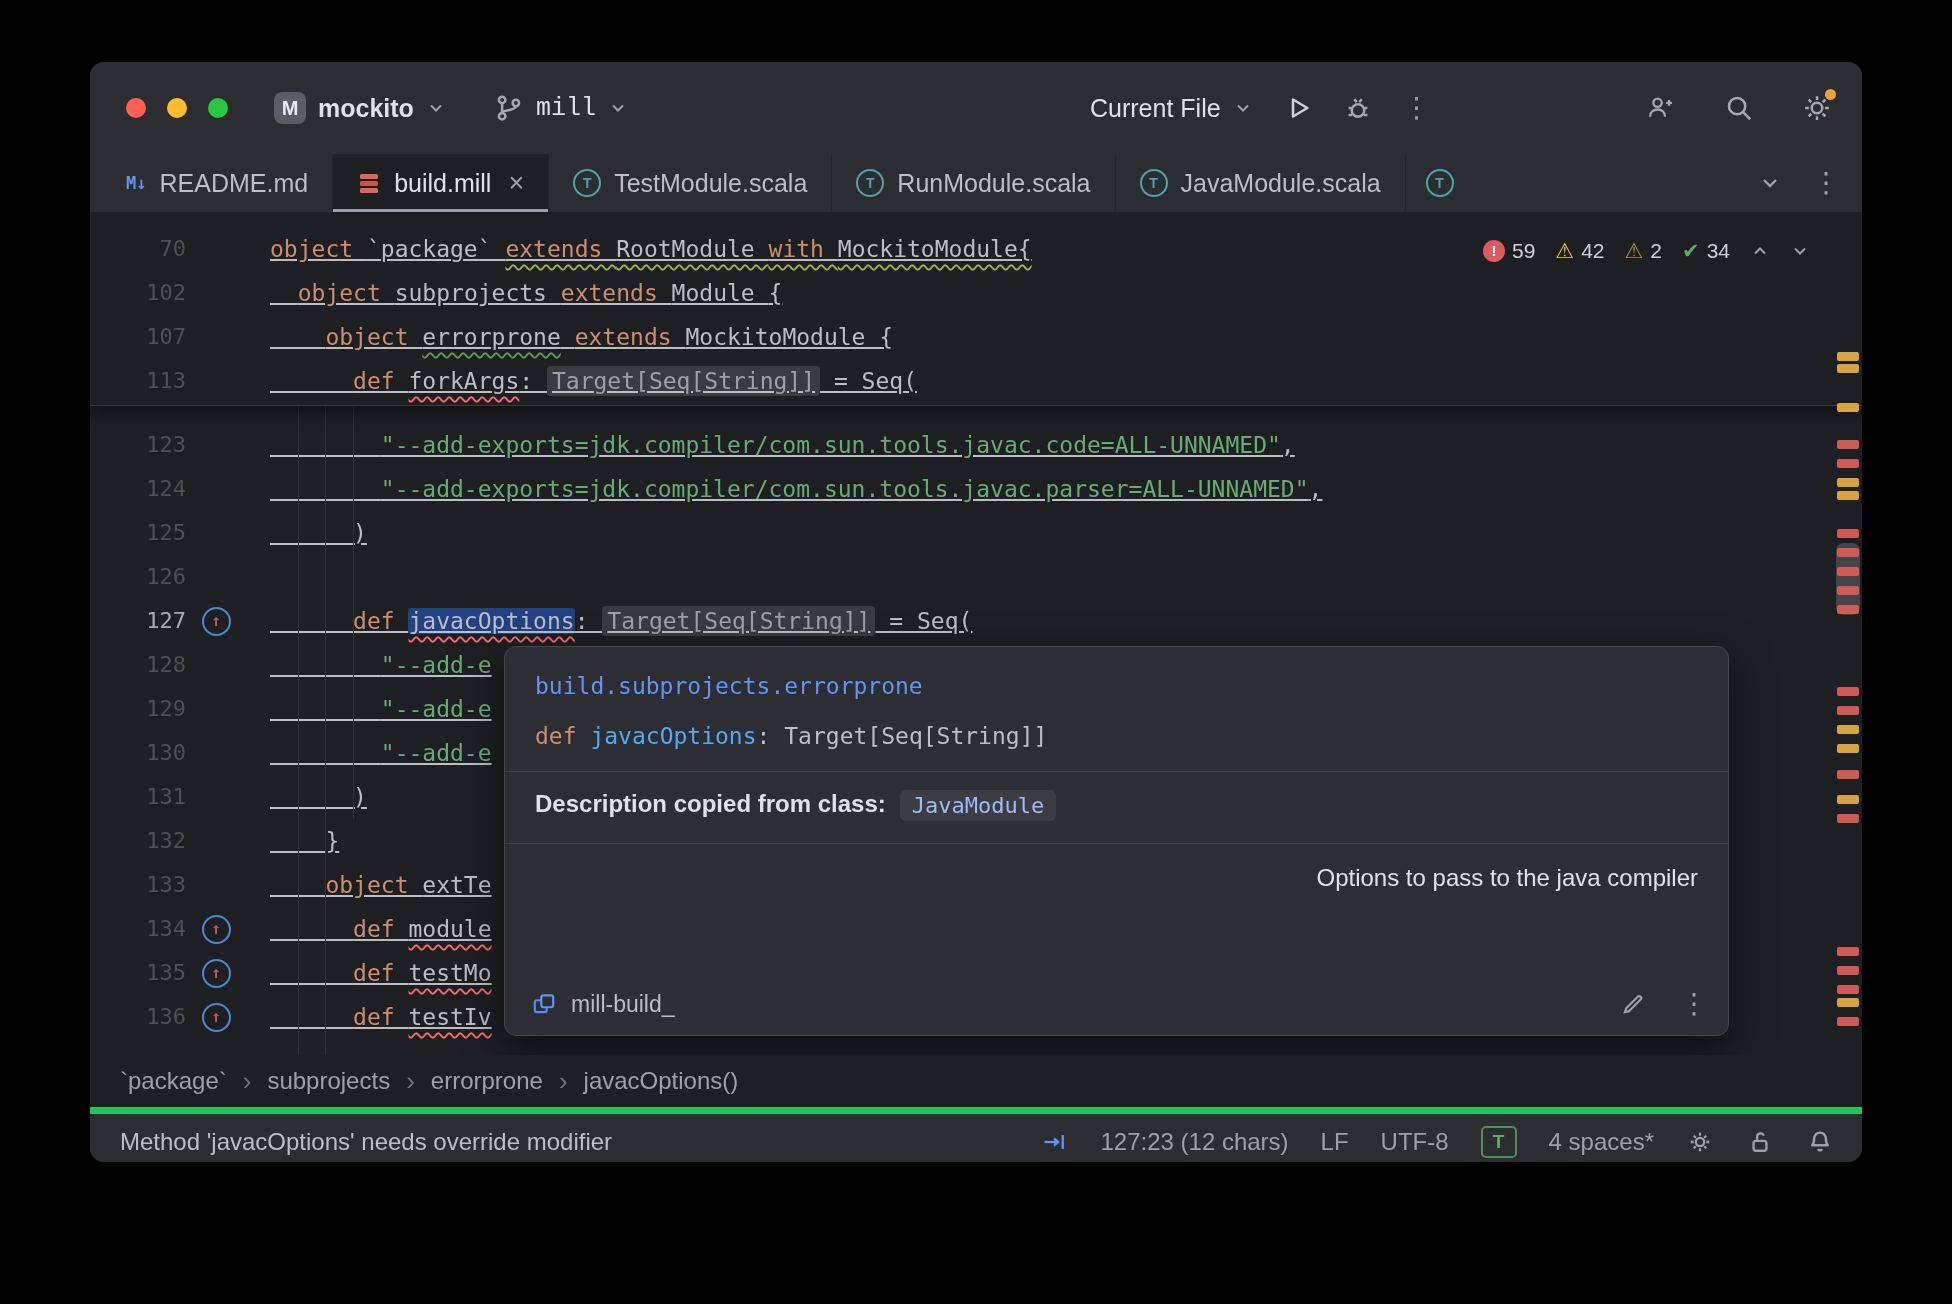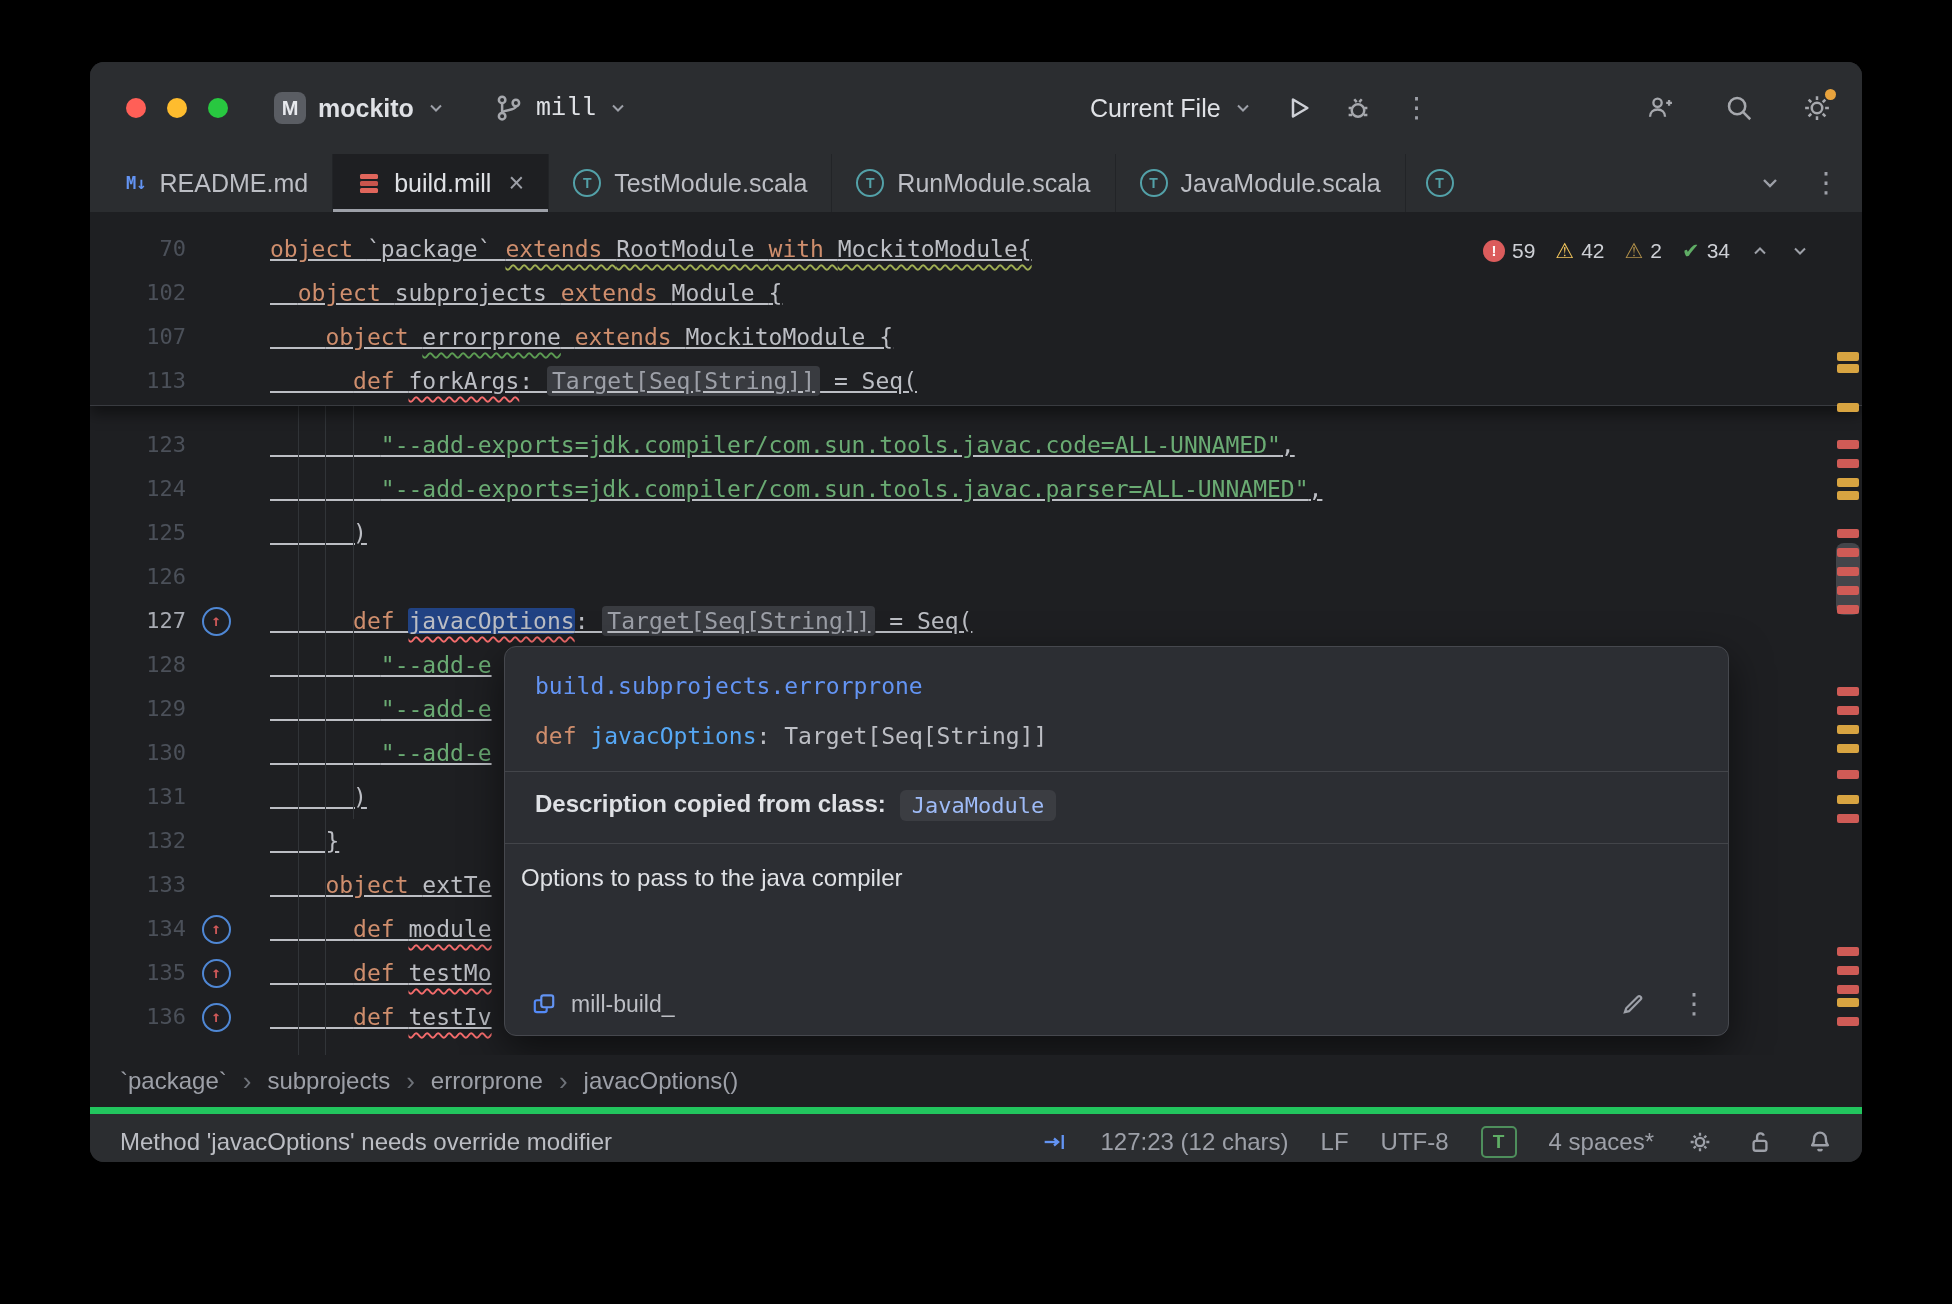--- a/index.html
+++ b/index.html
@@ -80,21 +80,21 @@
   .docpopup{position:absolute;left:414px;top:433px;width:1223px;height:388px;background:#2c2e33;
     border:1px solid #46484e;border-radius:12px;box-shadow:0 14px 40px rgba(0,0,0,.55);z-index:30;}
   .pp-path{margin:26px 30px 0;font:23px "DejaVu Sans Mono",monospace;color:#6394f3;}
   .pp-sig{margin:24px 30px 0;font:23px "DejaVu Sans Mono",monospace;color:#bcbec4;}
   .pp-sig .fn{color:#56a8f5}
   .pp-hr{border:none;border-top:1px solid #43454a;margin:22px 0 0;}
   .pp-desc{margin:18px 30px 0;font-size:24px;color:#dfe1e5;display:flex;align-items:flex-start;gap:14px;}
   .pp-desc b{font-weight:700}
   .pp-chip{background:#3b3d42;border-radius:6px;padding:3px 12px;font:22px "DejaVu Sans Mono",monospace;
     color:#9ebbf7;}
-  .pp-doc{margin:20px 16px 0;font-size:24px;color:#dfe1e5;}
+  .pp-doc{margin:20px 30px 0;font-size:24px;color:#dfe1e5;text-align:right;}
   .pp-footer{position:absolute;left:0;right:0;bottom:0;height:62px;display:flex;align-items:center;
     padding:0 26px;gap:14px;}
   .pp-module{font-size:23px;color:#bcbec4;}
   .pp-actions{margin-left:auto;display:flex;align-items:center;gap:34px;color:#9da0a8;}
   
   .breadcrumbs{height:52px;background:#1e1f22;display:flex;align-items:center;gap:16px;
     padding-left:30px;font-size:24px;color:#9da0a8;}
   .bc-sep{color:#6f737a;font-size:26px;}
   
   .statusbar{height:55px;background:#2b2d30;border-top:7px solid #22c55e;display:flex;align-items:center;}

